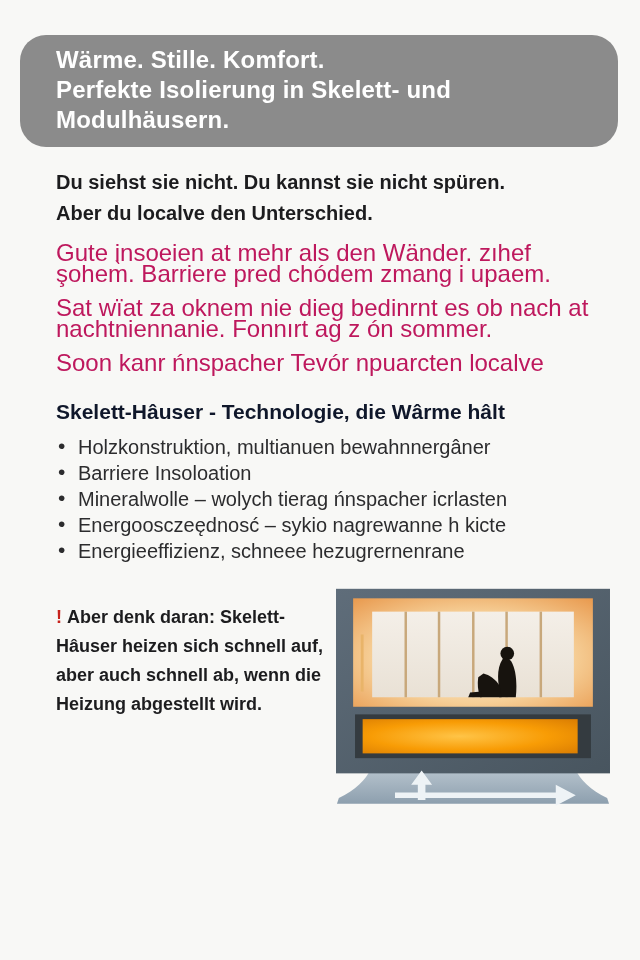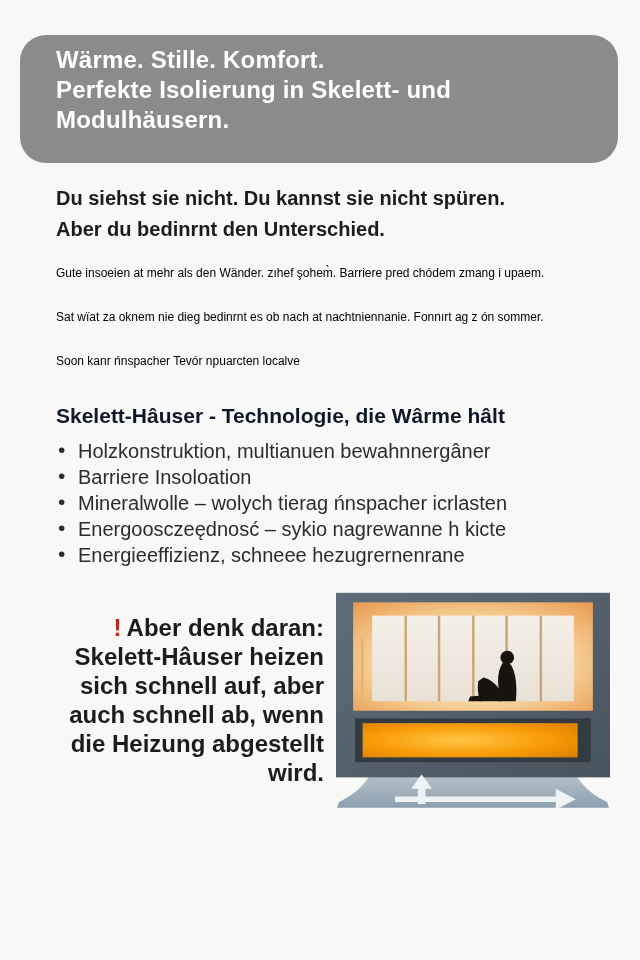--- a/index.html
+++ b/index.html
@@ -1,53 +1,53 @@
 <!DOCTYPE html>
 <html><head>
 <meta charset="utf-8">
 <style>
   html,body{margin:0;padding:0;}
   body{background:#eceae8;font-family:"Liberation Sans","DejaVu Sans",sans-serif;}
   .page{width:640px;height:960px;margin:0 auto;background:#f8f8f6;overflow:hidden;position:relative;}
   .hero{margin:35px 22px 0 20px;background:#8b8b8b;border-radius:26px;
-        padding:10px 36px 28px;color:#ffffff;font-weight:700;
+        padding:10px 36px 12px;color:#ffffff;font-weight:700;
         font-size:24px;line-height:30px;letter-spacing:.2px;}
   .hero .line{white-space:nowrap;}
   .content{padding:0 30px 0 56px;}
   .intro{margin-top:20px;font-weight:700;font-size:20px;line-height:31px;color:#1c1c1e;}
-  .para{margin:13px 0 0;font-size:12px;line-height:31px;color:#000000;max-width:534px;}
+  .para{margin:13px 0 0;font-size:24px;line-height:21px;color:#be185d;max-width:534px;}
   .heading{margin:25px 0 0;font-size:21px;line-height:27px;font-weight:700;color:#0f172a;}
   ul.features{margin:9px 0 0;padding:0;list-style:none;}
   ul.features li{position:relative;margin-top:0;padding-left:22px;
         font-size:20px;line-height:26px;color:#2c2c2e;}
   ul.features li::before{content:"\2022";position:absolute;left:2px;top:-1px;
         font-size:21px;color:#2c2c2e;}
   .bottom-row{margin-top:21px;display:flex;align-items:flex-start;gap:12px;}
-  .warning{width:268px;flex:0 0 auto;font-weight:700;font-size:24px;
-        line-height:29px;color:#1c1c1e;text-align:right;}
+  .warning{width:268px;flex:0 0 auto;font-weight:700;font-size:18px;
+        line-height:29px;color:#1c1c1e;}
   .warn-icon{color:#c7231d;margin-right:5px;font-weight:700;}
   .illustration{flex:1;min-width:0;}
   .illustration svg{display:block;width:100%;height:auto;}
 </style>
 </head>
 <body>
 
 <div class="page">
 
   <div class="hero">
     <div class="line">Wärme. Stille. Komfort.</div>
     <div class="line">Perfekte Isolierung in Skelett- und</div>
     <div class="line">Modulhäusern.</div>
   </div>
 
   <div class="content">
 
     <div class="intro">
       <div>Du siehst sie nicht. Du kannst sie nicht spüren.</div>
-      <div>Aber du bedinrnt den Unterschied.</div>
+      <div>Aber du localve den Unterschied.</div>
     </div>
 
     <p class="para">Gute insoeien at mehr als den Wänder. zıhef şohem̀. Barriere pred chódem zmang i upaem.</p>
     <p class="para">Sat wïat za oknem nie dieg bedinrnt es ob nach at nachtniennanie. Fonnırt ag z ón sommer.</p>
     <p class="para">Soon kanr ńnspacher Tevór npuarcten localve</p>
 
     <h2 class="heading">Skelett-Hâuser - Technologie, die Wârme hâlt</h2>
 
     <ul class="features">
       <li>Holzkonstruktion, multianuen bewahnnergâner</li>

